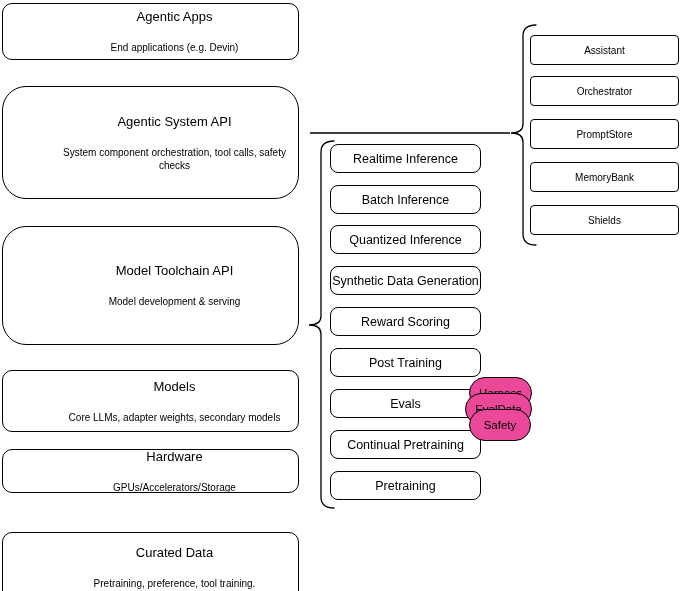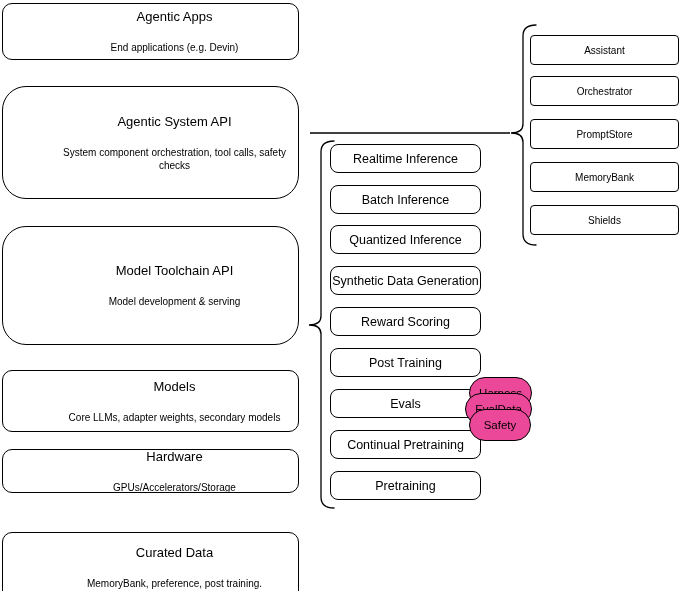--- a/index.html
+++ b/index.html
@@ -76,21 +76,21 @@
     <div class="nsub">Core LLMs, adapter weights, secondary models</div>
   </div>
 
   <div class="node lnode" style="top:449px;height:44px">
     <div class="ntitle">Hardware</div>
     <div class="nsub">GPUs/Accelerators/Storage</div>
   </div>
 
   <div class="node lnode" style="top:532px;height:70px">
     <div class="ntitle">Curated Data</div>
-    <div class="nsub">MemoryBank, preference, post training.</div>
+    <div class="nsub">Pretraining, preference, tool training.</div>
   </div>
 
   <div class="node mnode" style="top:144px">
       <span>Realtime Inference</span>
     </div>
   <div class="node mnode" style="top:185px">
       <span>Batch Inference</span>
     </div>
   <div class="node mnode" style="top:225px">
       <span>Quantized Inference</span>

